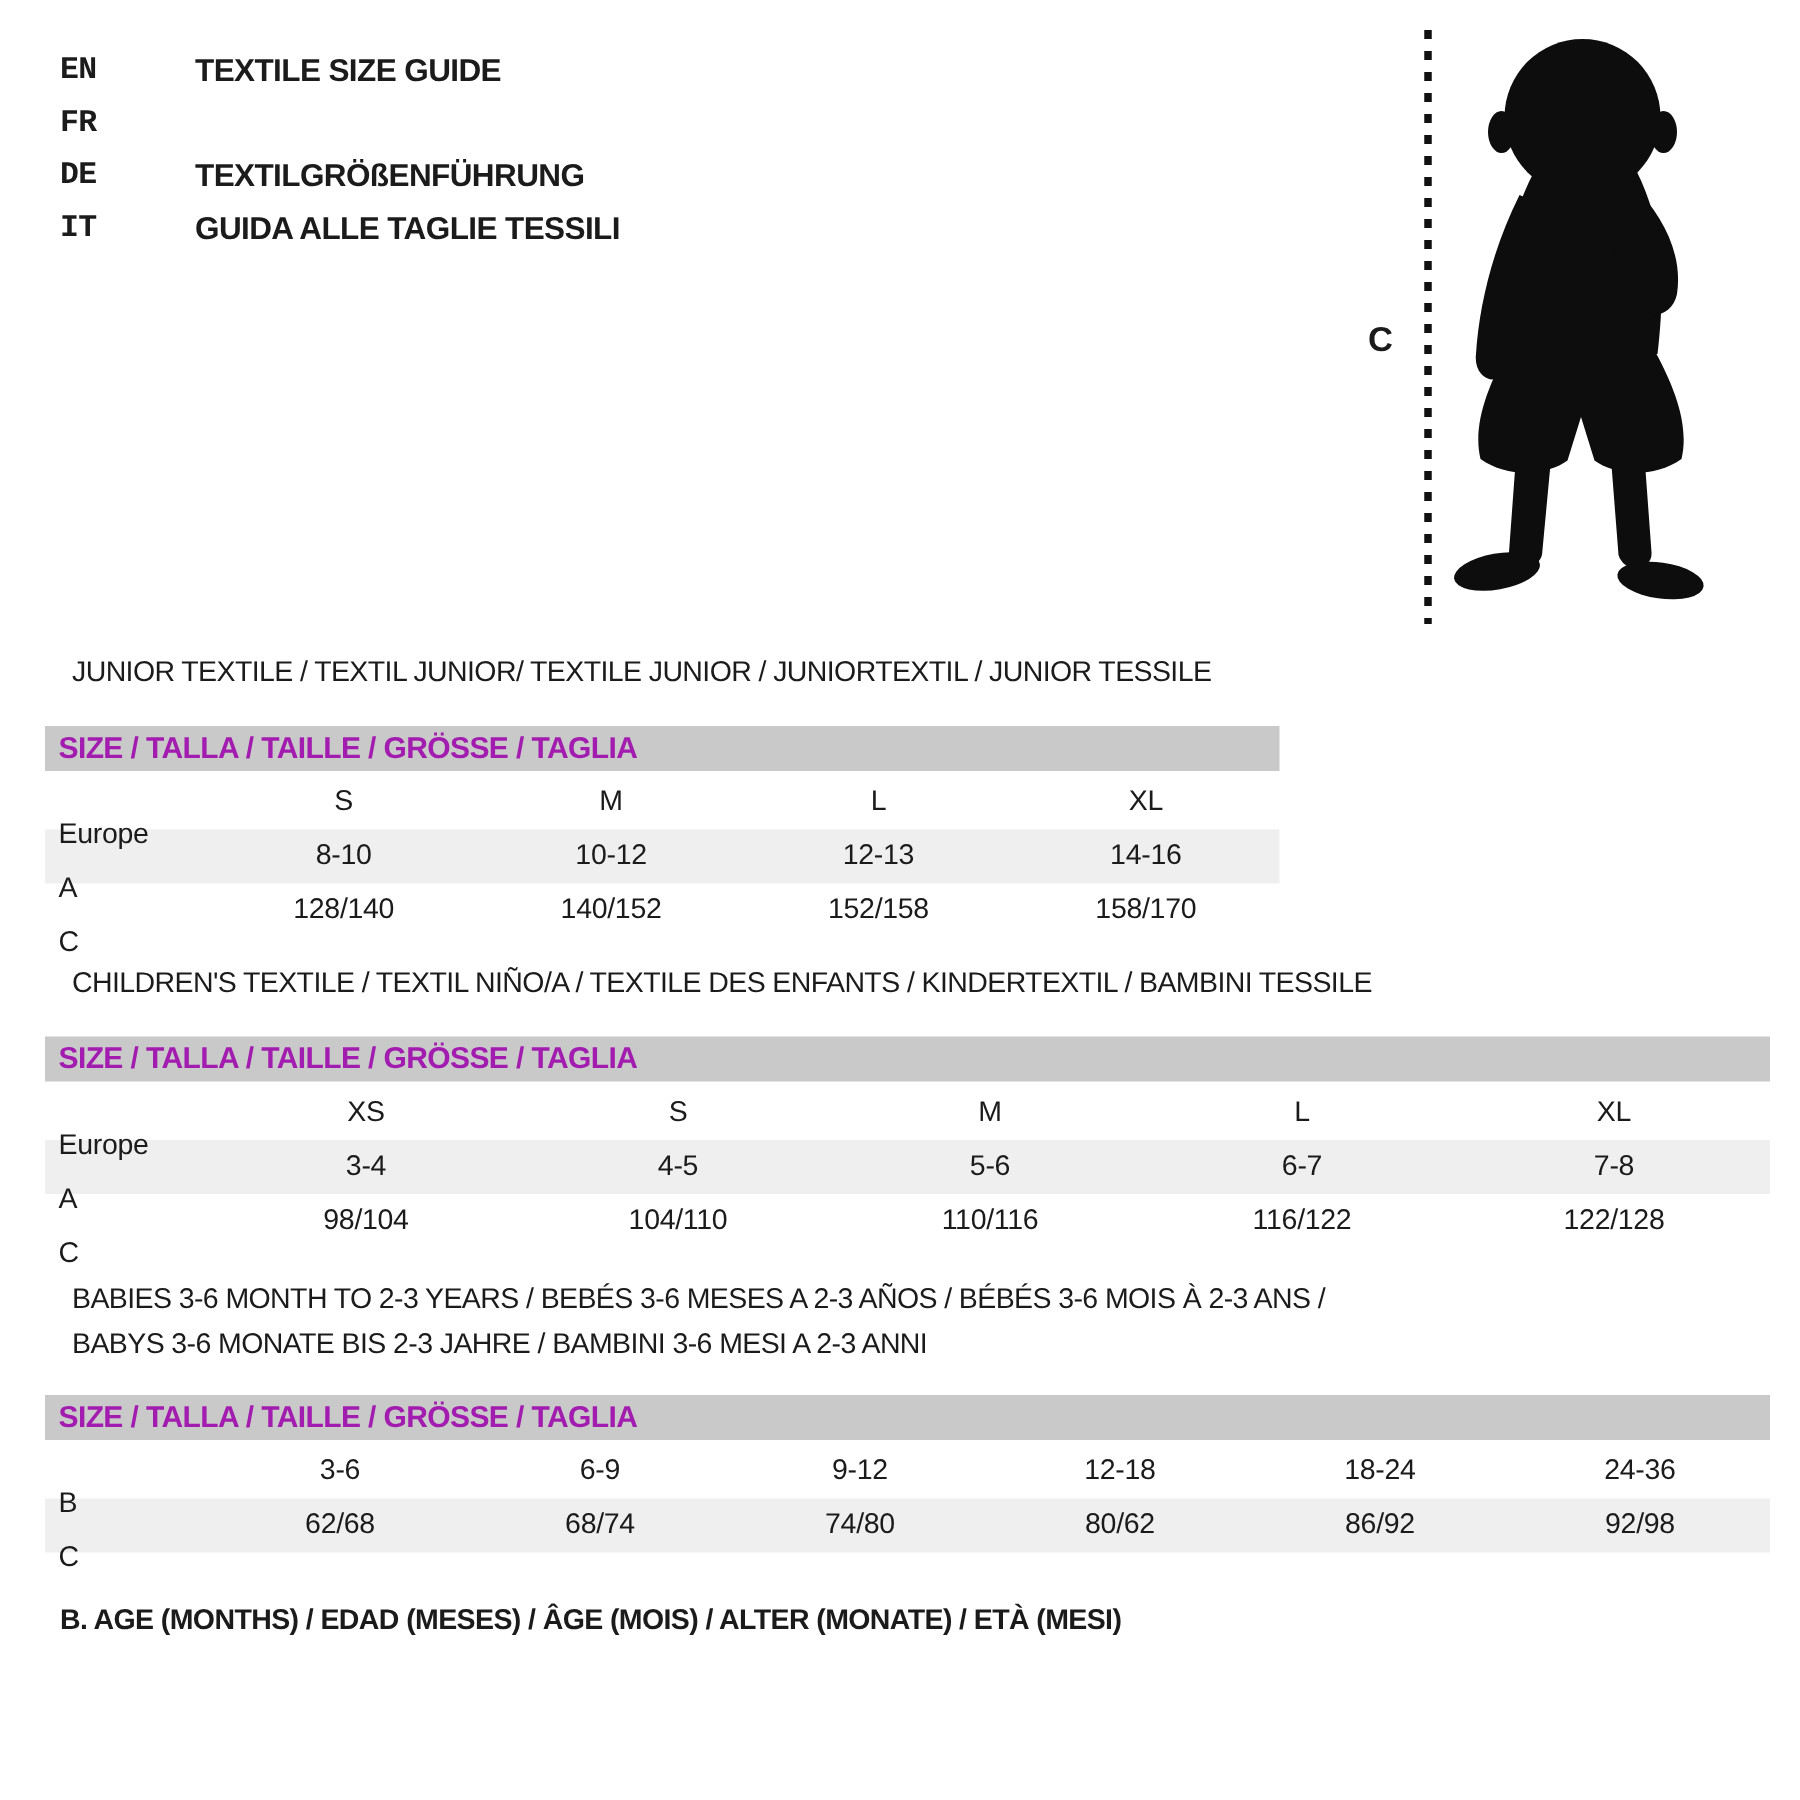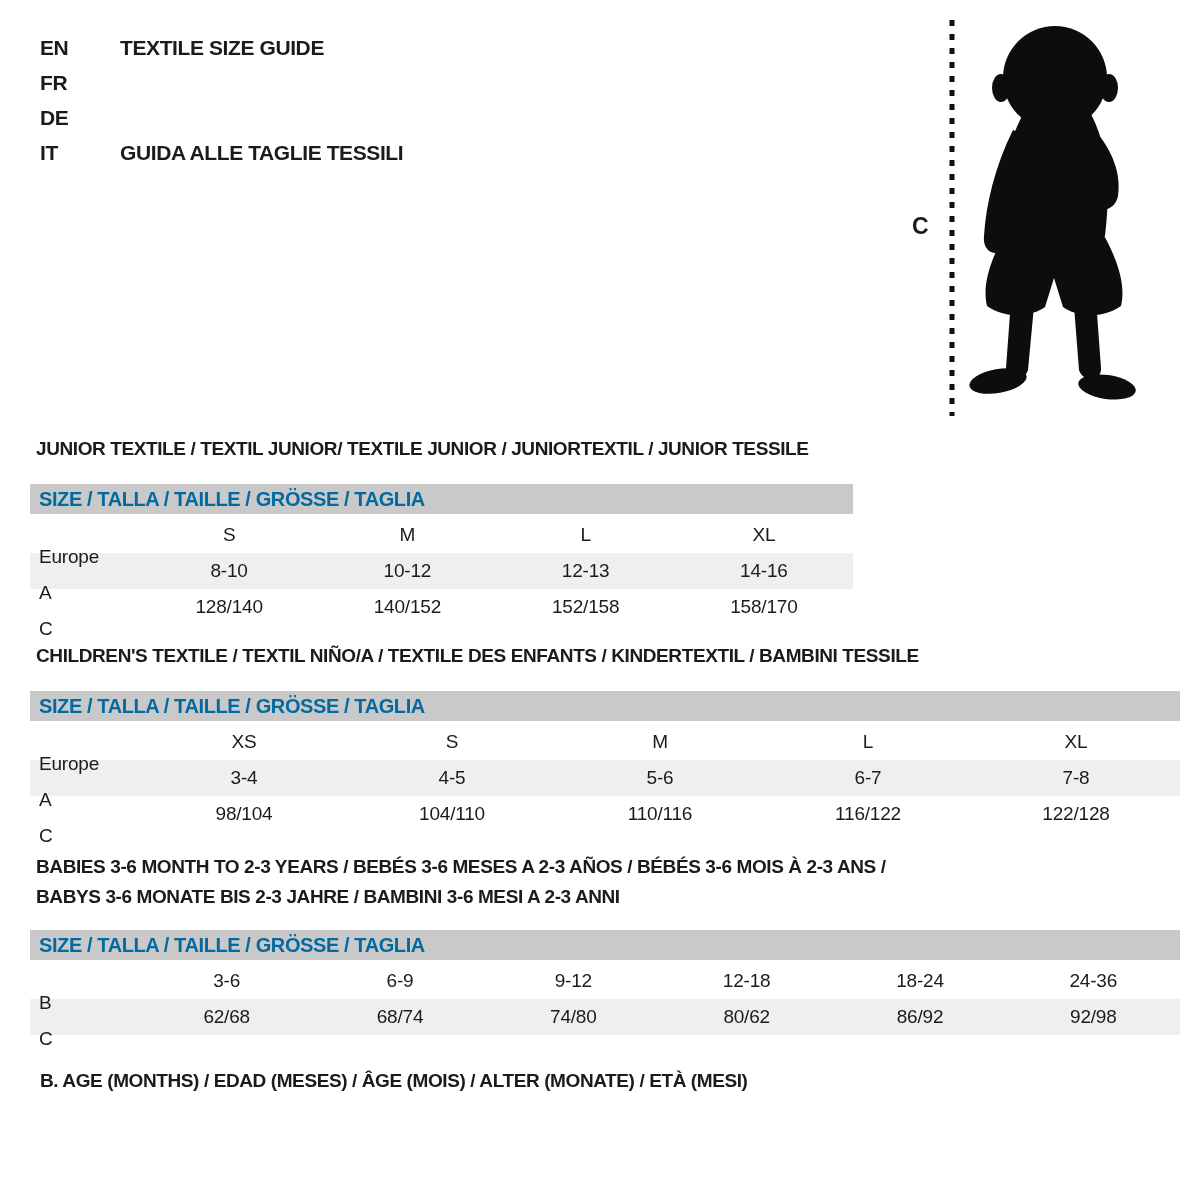--- a/index.html
+++ b/index.html
@@ -7,39 +7,39 @@
     width:1200px;height:1200px;
     background:#ffffff;
     position:relative;
     overflow:hidden;
     font-family:"Liberation Sans", sans-serif;
     color:#1b1b1b;
   }
   
   .lang-block{position:absolute;left:40px;top:30px;}
   .lang-row{display:flex;height:35px;align-items:center;}
-  .lang-code{width:80px;font-size:21px;font-weight:bold;letter-spacing:-0.4px;}
-  .lang-title{font-size:21px;font-weight:bold;letter-spacing:-0.4px;}
+  .lang-code{width:80px;font-size:21px;font-weight:bold;letter-spacing:-0.4px;font-family:Liberation Mono, monospace;}
+  .lang-title{font-size:21px;font-weight:bold;letter-spacing:-0.4px;margin-left:10px;}
   
   .figure-wrap{position:absolute;left:895px;top:8px;width:260px;height:420px;}
   .figure-c-label{position:absolute;left:912px;top:213px;font-size:23px;font-weight:bold;}
   
   .section-title{
-    position:absolute;left:36px;
-    font-size:19px;font-weight:bold;letter-spacing:-0.4px;
+    position:absolute;left:48px;
+    font-size:19px;font-weight:normal;letter-spacing:-0.4px;
     white-space:nowrap;
   }
   
   .size-table{position:absolute;left:30px;}
   .thead{
     background:#c9c9c9;
     height:30px;margin-bottom:3px;
     display:flex;align-items:center;
     padding-left:9px;
-    font-size:20px;font-weight:600;letter-spacing:-0.4px;color:#0369a1;
+    font-size:20px;font-weight:600;letter-spacing:-0.4px;color:#a21caf;
   }
   .trow{display:flex;height:36px;align-items:center;font-size:19px;letter-spacing:-0.2px;}
   .trow.stripe{background:#efefef;}
   .tlabel{width:110px;padding-left:9px;box-sizing:border-box;margin-top:44px;}
   .tcell{flex:1;text-align:center;}
   
   .legend-block{position:absolute;left:40px;top:1064px;}
   .legend-line{height:33px;display:flex;align-items:center;
     font-size:19px;font-weight:bold;letter-spacing:-0.4px;white-space:nowrap;}
 </style>
@@ -49,20 +49,21 @@
 <div class="lang-block">
   <div class="lang-row">
     <span class="lang-code">EN</span>
     <span class="lang-title">TEXTILE SIZE GUIDE</span>
   </div>
   <div class="lang-row">
     <span class="lang-code">FR</span>
   </div>
   <div class="lang-row">
     <span class="lang-code">DE</span>
+    <span class="lang-title">TEXTILGRÖßENFÜHRUNG</span>
   </div>
   <div class="lang-row">
     <span class="lang-code">IT</span>
     <span class="lang-title">GUIDA ALLE TAGLIE TESSILI</span>
   </div>
 </div>
 
 <div class="figure-wrap">
   <svg width="260" height="420" viewBox="0 0 260 420">
     <g fill="#0d0d0d">

